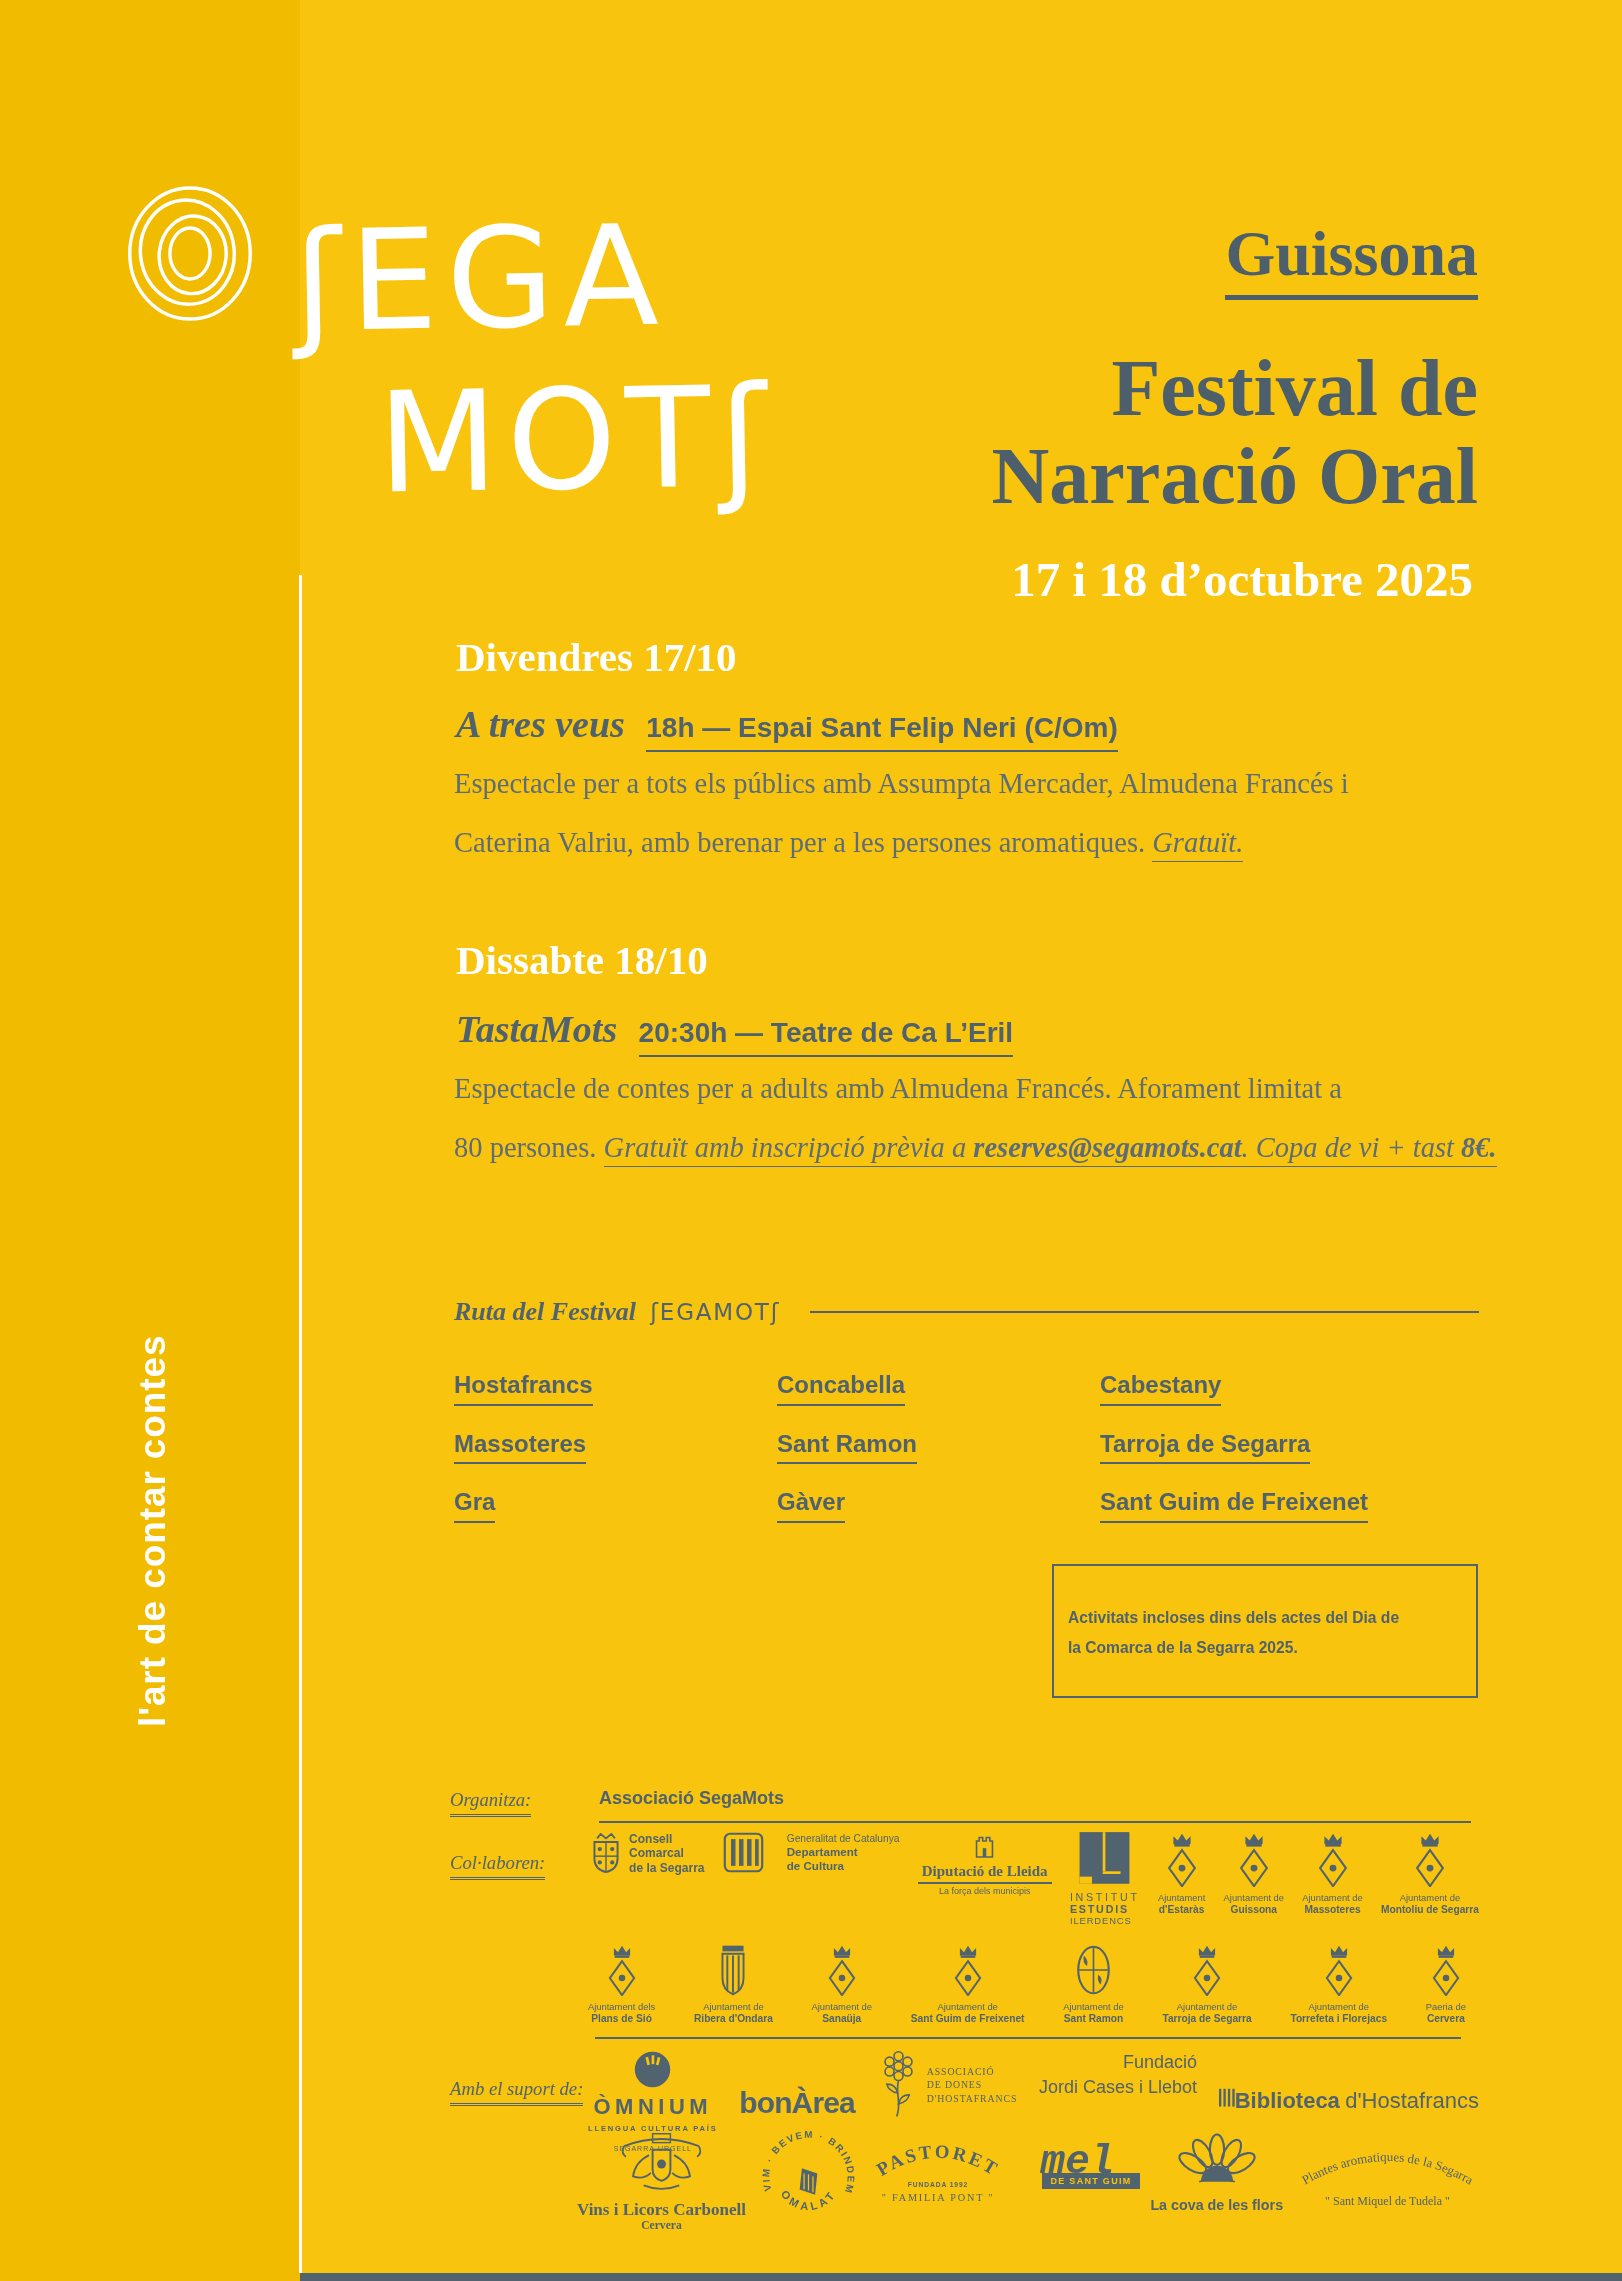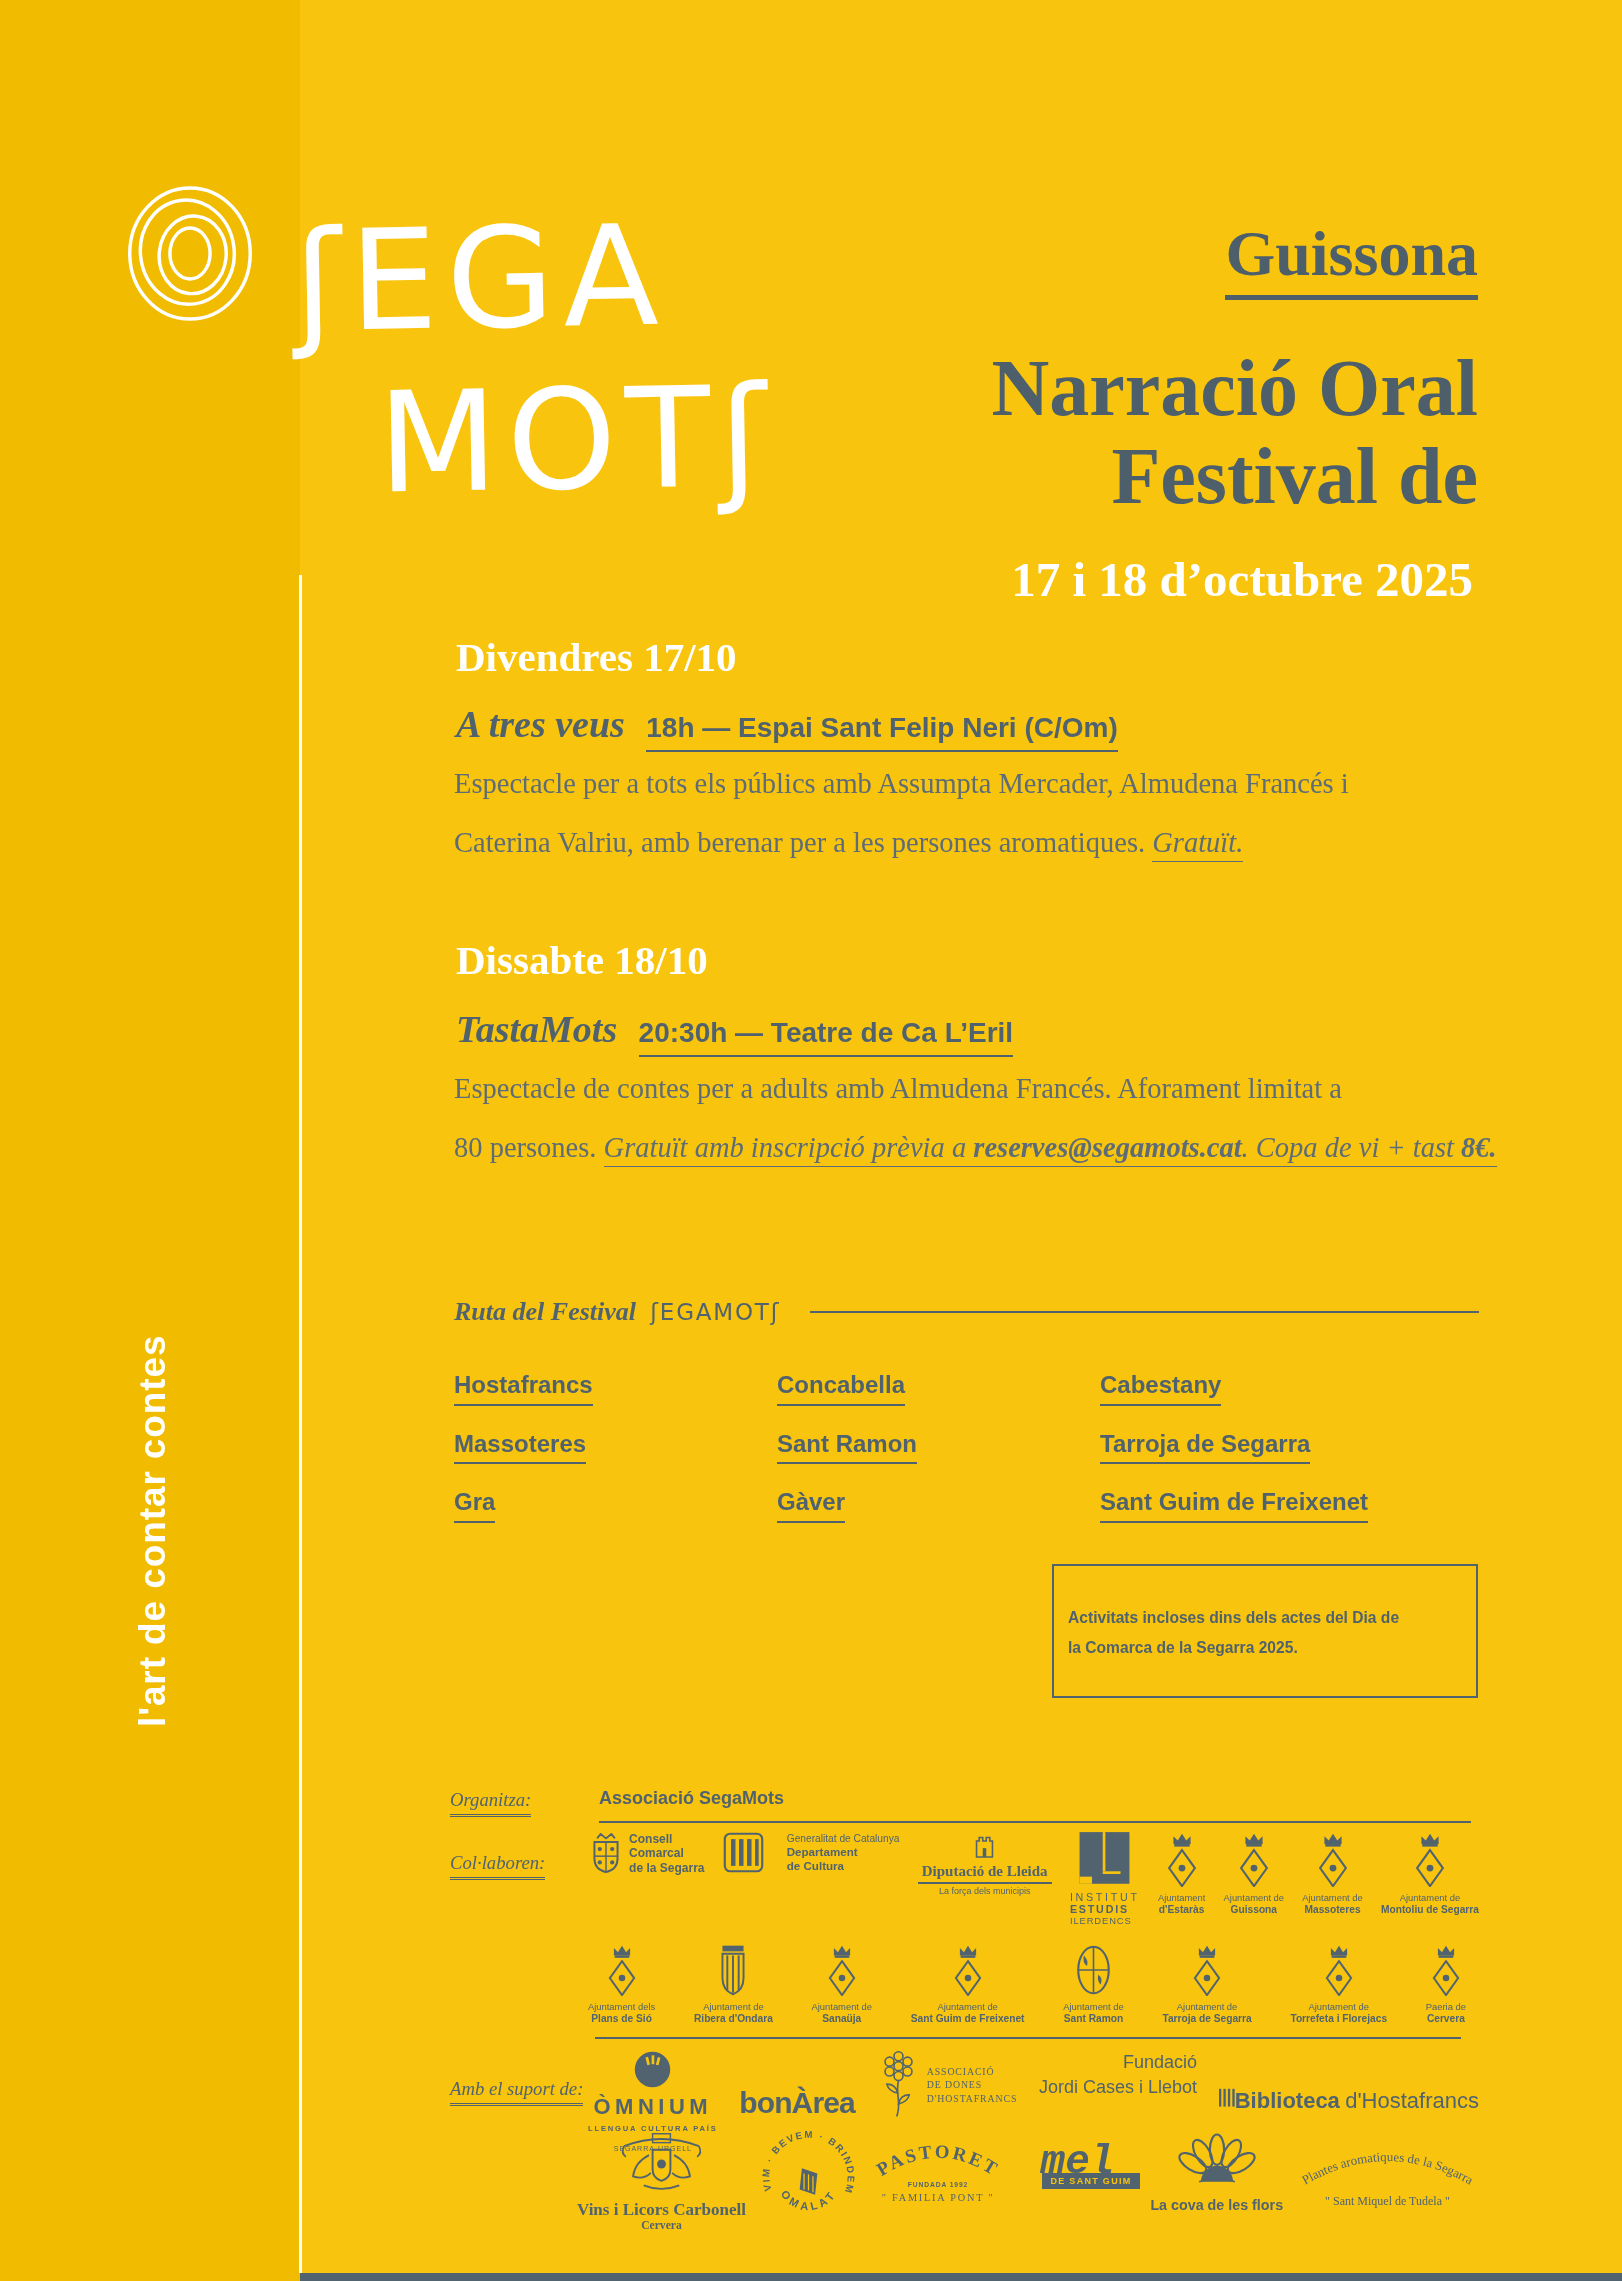--- a/index.html
+++ b/index.html
@@ -282,22 +282,22 @@
   <div class="vertical-text">l'art de contar contes</div>
 
   <svg class="spiral" viewBox="0 0 150 158" width="134" height="141">
       <use href="#sym-spiral"></use>
     </svg>
   <div class="logo-line" id="logo1">ʃEGA</div>
   <div class="logo-line" id="logo2">MOTʃ</div>
 
   <div class="city">Guissona</div>
   <div class="title">
+    <div>Festival de</div>
     <div>Narració Oral</div>
-    <div>Festival de</div>
   </div>
   <div class="dates">17 i 18 d’octubre 2025</div>
 
   <div class="day" id="day1">Divendres 17/10</div>
   <div class="event-line" id="event1">
     <span class="event-name">A tres veus</span>
     <span class="time-place">18h — Espai Sant Felip Neri (C/Om)</span>
   </div>
   <div class="para" id="para1">
     <div class="ln">Espectacle per a tots els públics amb Assumpta Mercader, Almudena Francés i</div>

